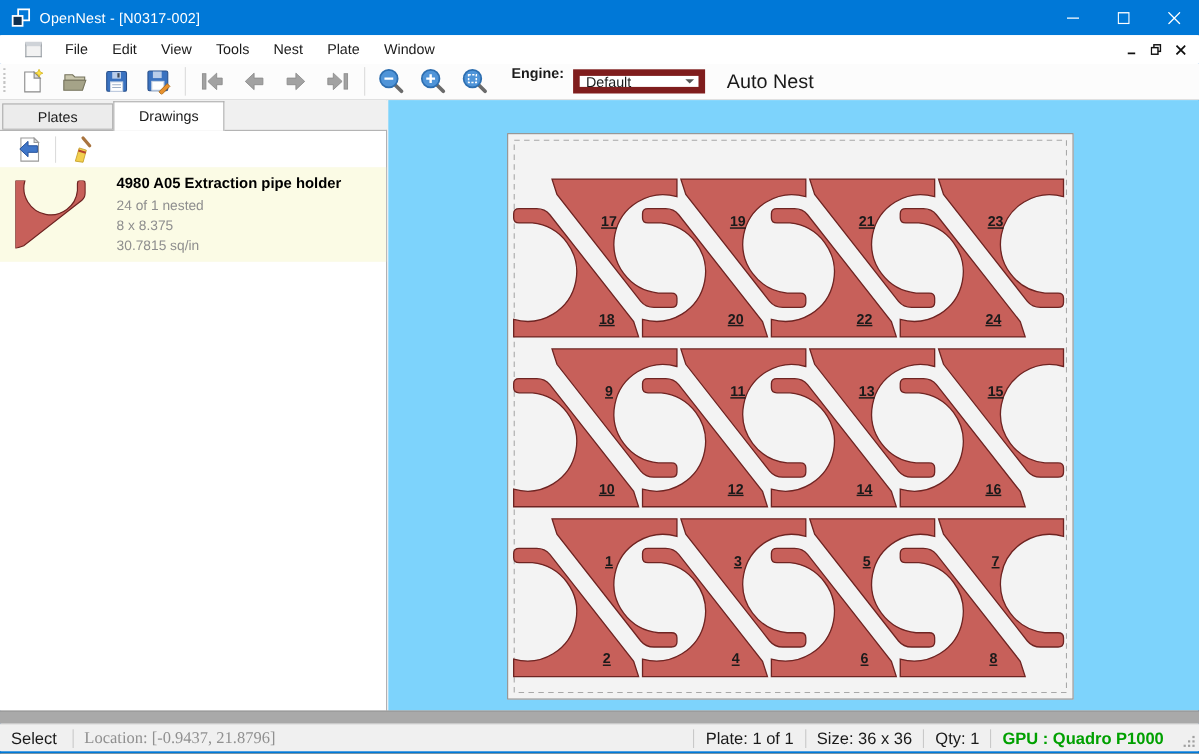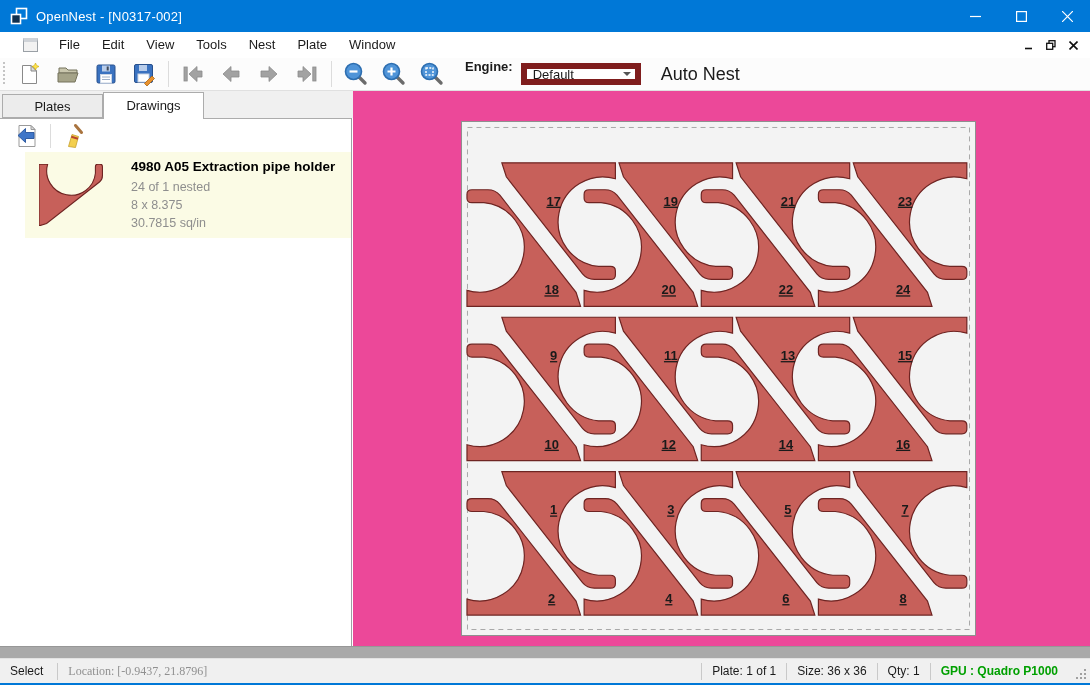--- a/index.html
+++ b/index.html
@@ -48,37 +48,37 @@
   .tab { position:absolute; top:3px; height:24px; font-size:13px; color:#1a1a1a; text-align:center;
          line-height:24px; border:1px solid #acacac; }
   .tab.inactive { left:2px; width:101px; background:#ececec; border-bottom:1px solid #acacac; }
   .tab.active { left:103px; width:101px; top:1px; height:27px; line-height:26px; background:#fff;
                 border-bottom:none; z-index:2; }
   .panel-body { position:absolute; left:0; top:27px; width:351px; height:528px; background:#fff;
                 border-top:1px solid #acacac; }
   .panel-tools { height:33px; display:flex; align-items:center; padding-left:12px; }
   .pt-btn { width:30px; height:28px; display:flex; align-items:center; justify-content:center; }
   .pt-sep { width:1px; height:24px; background:#dcdcdc; margin:0 8px; }
-  .drawing-item { display:flex; align-items:center; background:#fbfbe5; height:86px; padding:6px 8px 6px 14px;margin-left:25px; }
+  .drawing-item { display:flex; align-items:center; background:#fbfbe5; height:86px; padding:6px 8px 6px 14px; }
   .drawing-item .thumb { width:64px; height:62px; margin-right:28px; flex:none; }
   .di-texts { display:flex; flex-direction:column; }
   .di-title { font-size:13.5px; font-weight:bold; color:#000; margin-bottom:4px; }
   .di-sub { font-size:12.5px; color:#8e8e8e; line-height:18px; }
 
   
   .canvas { position:absolute; left:353px; top:91px; width:737px; height:555px; background:#ababab; }
   .plate { position:absolute; left:108px; top:30px; width:515px; height:515px; background:#f3f3f3;
            border:1px solid #8f8f8f; }
   .plate svg { display:block; }
 
   
   .underbar { position:absolute; left:0; top:646px; width:1090px; height:12px; background:#a9a9a9;
               border-top:1px solid #979797; }
   .statusbar { position:absolute; left:0; top:658px; width:1090px; height:25px; background:#f0f0f0;
-               border-top:1px solid #e2e2e2; display:flex; align-items:center; font-size:12px; color:#1a1a1a; }
+               border-top:1px solid #e2e2e2; display:flex; align-items:center; font-size:15px; color:#1a1a1a; }
   .sb-cell { padding:0 10px; white-space:nowrap; }
   .sb-sep { width:1px; height:17px; background:#c9c9c9; }
   .sb-mode { padding:0 14px 0 10px; }
   .sb-loc { color:#909090;font-family:Liberation Serif, serif; }
   .sb-spacer { flex:1; }
   .sb-gpu { color:#00a000;font-weight:bold; }
   .sb-grip { width:16px; height:16px; margin:4px 2px 0 4px; }
   .bottombar { position:absolute; left:0; top:683px; width:1090px; height:2px; background:#0078d7; }
 </style>
 </head>
@@ -259,21 +259,21 @@
         <div class="di-texts">
           <span class="di-title">4980 A05 Extraction pipe holder</span>
           <span class="di-sub">24 of 1 nested</span>
           <span class="di-sub">8 x 8.375</span>
           <span class="di-sub">30.7815 sq/in</span>
         </div>
       </div>
     </div>
   </div>
 
-  <div class="canvas" style="background: #ec4899; text-align: center;">
+  <div class="canvas" style="background: #7dd3fc; text-align: center;">
     <div class="plate" style="background: rgb(243, 243, 243);">
       <svg id="nest-svg" width="513" height="513" viewBox="0 0 515 515">
           <rect x="5.5" y="5.5" width="504" height="504" fill="none" stroke="#a8a8a8" stroke-dasharray="5 4"></rect>
           <path d="M0,0 H114 V16 A45,45 0 1 0 97,104 H109 Q114,104 114,108.5 V112.5 Q114,117 109,117 H93 Q85.5,117 81,111.5 L4.5,14 Z" transform="translate(40,41)" fill="#c7605a" stroke="#6e2422" stroke-width="1.2"></path>
           <path d="M0,0 H114 V16 A45,45 0 1 0 97,104 H109 Q114,104 114,108.5 V112.5 Q114,117 109,117 H93 Q85.5,117 81,111.5 L4.5,14 Z" transform="translate(40,41) rotate(180 39.5 72)" fill="#c7605a" stroke="#6e2422" stroke-width="1.2"></path>
           <text x="92" y="84" text-anchor="middle" font-size="13" font-weight="bold" font-family="&quot;Liberation Sans&quot;, sans-serif" fill="#1a1a1a" style="text-decoration:underline">17</text>
           <text x="90" y="173" text-anchor="middle" font-size="13" font-weight="bold" font-family="&quot;Liberation Sans&quot;, sans-serif" fill="#1a1a1a" style="text-decoration:underline">18</text>
           <path d="M0,0 H114 V16 A45,45 0 1 0 97,104 H109 Q114,104 114,108.5 V112.5 Q114,117 109,117 H93 Q85.5,117 81,111.5 L4.5,14 Z" transform="translate(157.6,41)" fill="#c7605a" stroke="#6e2422" stroke-width="1.2"></path>
           <path d="M0,0 H114 V16 A45,45 0 1 0 97,104 H109 Q114,104 114,108.5 V112.5 Q114,117 109,117 H93 Q85.5,117 81,111.5 L4.5,14 Z" transform="translate(157.6,41) rotate(180 39.5 72)" fill="#c7605a" stroke="#6e2422" stroke-width="1.2"></path>
           <text x="209.6" y="84" text-anchor="middle" font-size="13" font-weight="bold" font-family="&quot;Liberation Sans&quot;, sans-serif" fill="#1a1a1a" style="text-decoration:underline">19</text>

